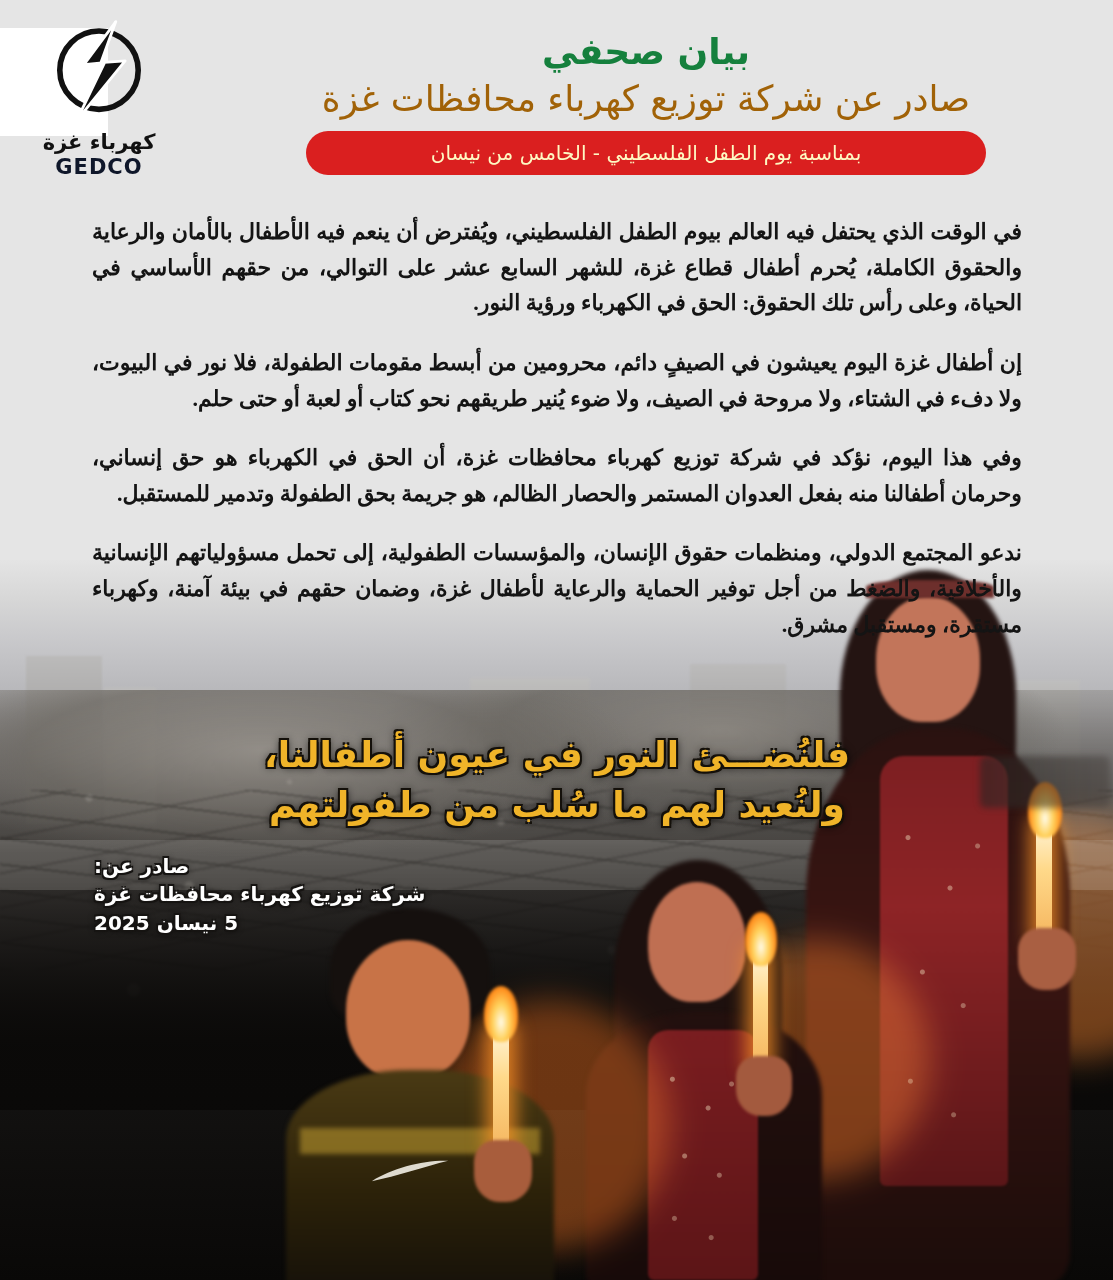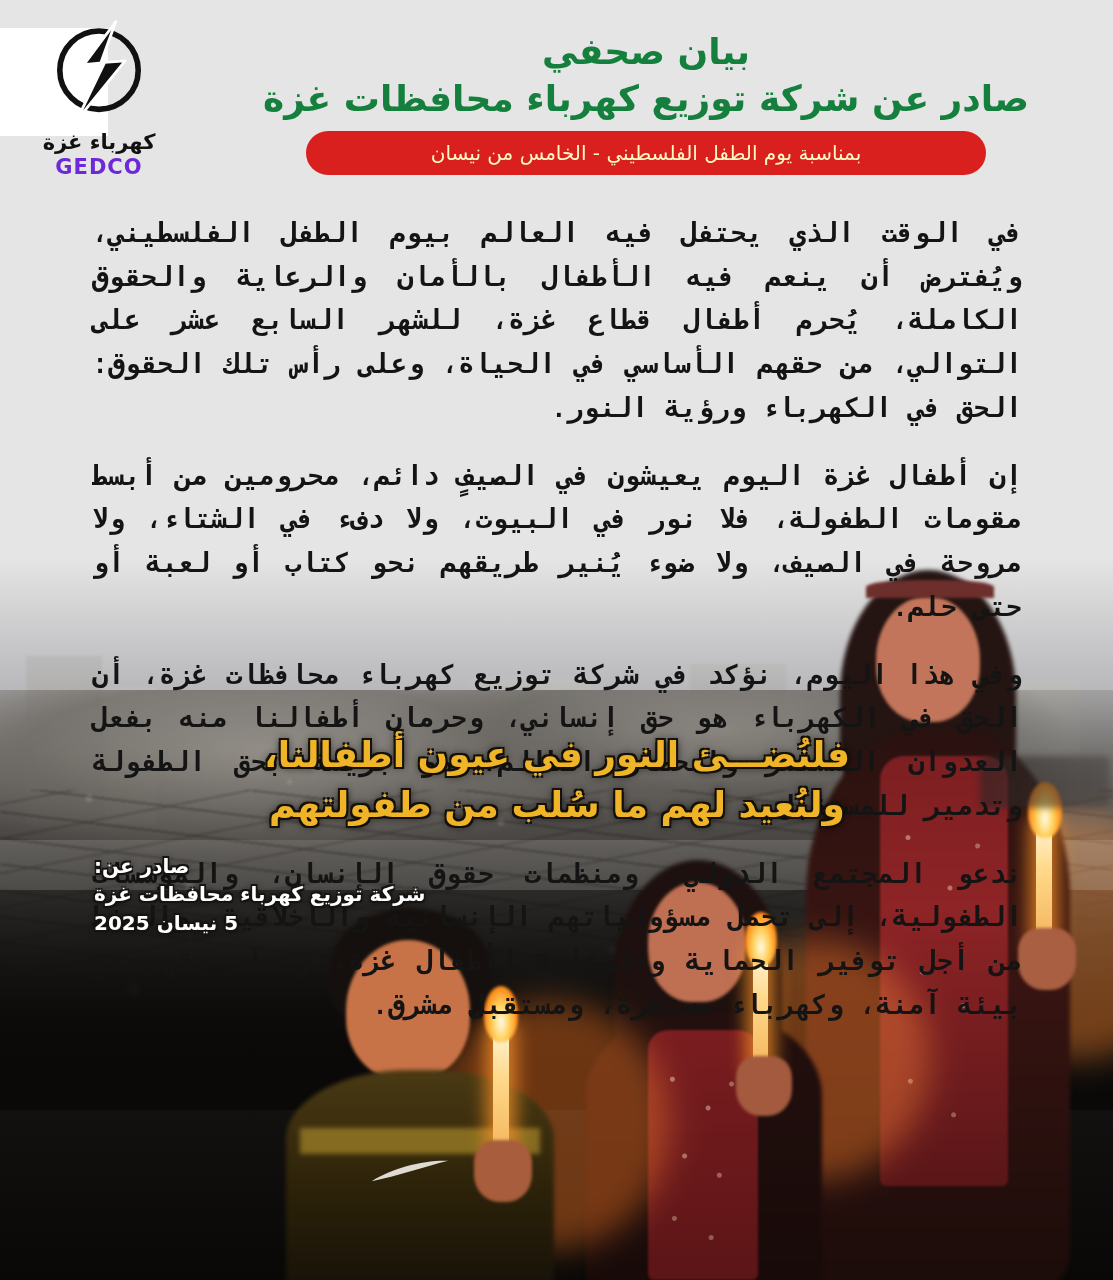--- a/index.html
+++ b/index.html
@@ -146,38 +146,38 @@
   #logoMark svg{ display:block; width:112px; height:112px; }
   .logoTextAr{
     margin-top:2px;
     font-family:"DejaVu Sans", sans-serif;
     font-size:21px; font-weight:bold; color:#111;
     letter-spacing:0px;
   }
   .logoTextEn{
     margin-top:1px;
     font-family:"DejaVu Sans", sans-serif;
-    font-size:21px; font-weight:bold; color:#6d28d9;
+    font-size:21px; font-weight:bold; color:#0f172a;
     letter-spacing:1px;
   }
 
   #titleBlock{
     position:absolute; left:196px; top:30px;
     width:900px;
     text-align:center;
   }
   .title1{
     font-family:"DejaVu Sans", sans-serif;
     font-size:36px; font-weight:bold; color:#15803d;
     line-height:1.22;
     letter-spacing:-1px;
   }
   .title2{
     font-family:"DejaVu Sans", sans-serif;
-    font-size:36px; font-weight:bold; color:#15803d;
+    font-size:36px; font-weight:normal; color:#a16207;
     line-height:1.3;
     margin-top:2px;
     letter-spacing:-1px;
   }
   #redBanner{
     margin:8px auto 0;
     width:680px; height:44px;
     background:#da1f1f;
     border-radius:22px;
     display:flex; align-items:center; justify-content:center;
@@ -190,22 +190,22 @@
   }
 
   
   #bodyText{
     position:absolute;
     left:92px; top:214px;
     width:930px;
     direction:rtl; text-align:justify;
   }
   .para{
-    font-family:Liberation Mono, monospace;
-    font-size:27px;
+    font-family:Liberation Serif, serif;
+    font-size:22px;
     font-weight:600;
     line-height:1.62;
     color:#141414;
     margin-bottom:24px;
     text-align:justify;
     letter-spacing:-.4px;
   }
   .para:last-child{ margin-bottom:0; }
 
   

